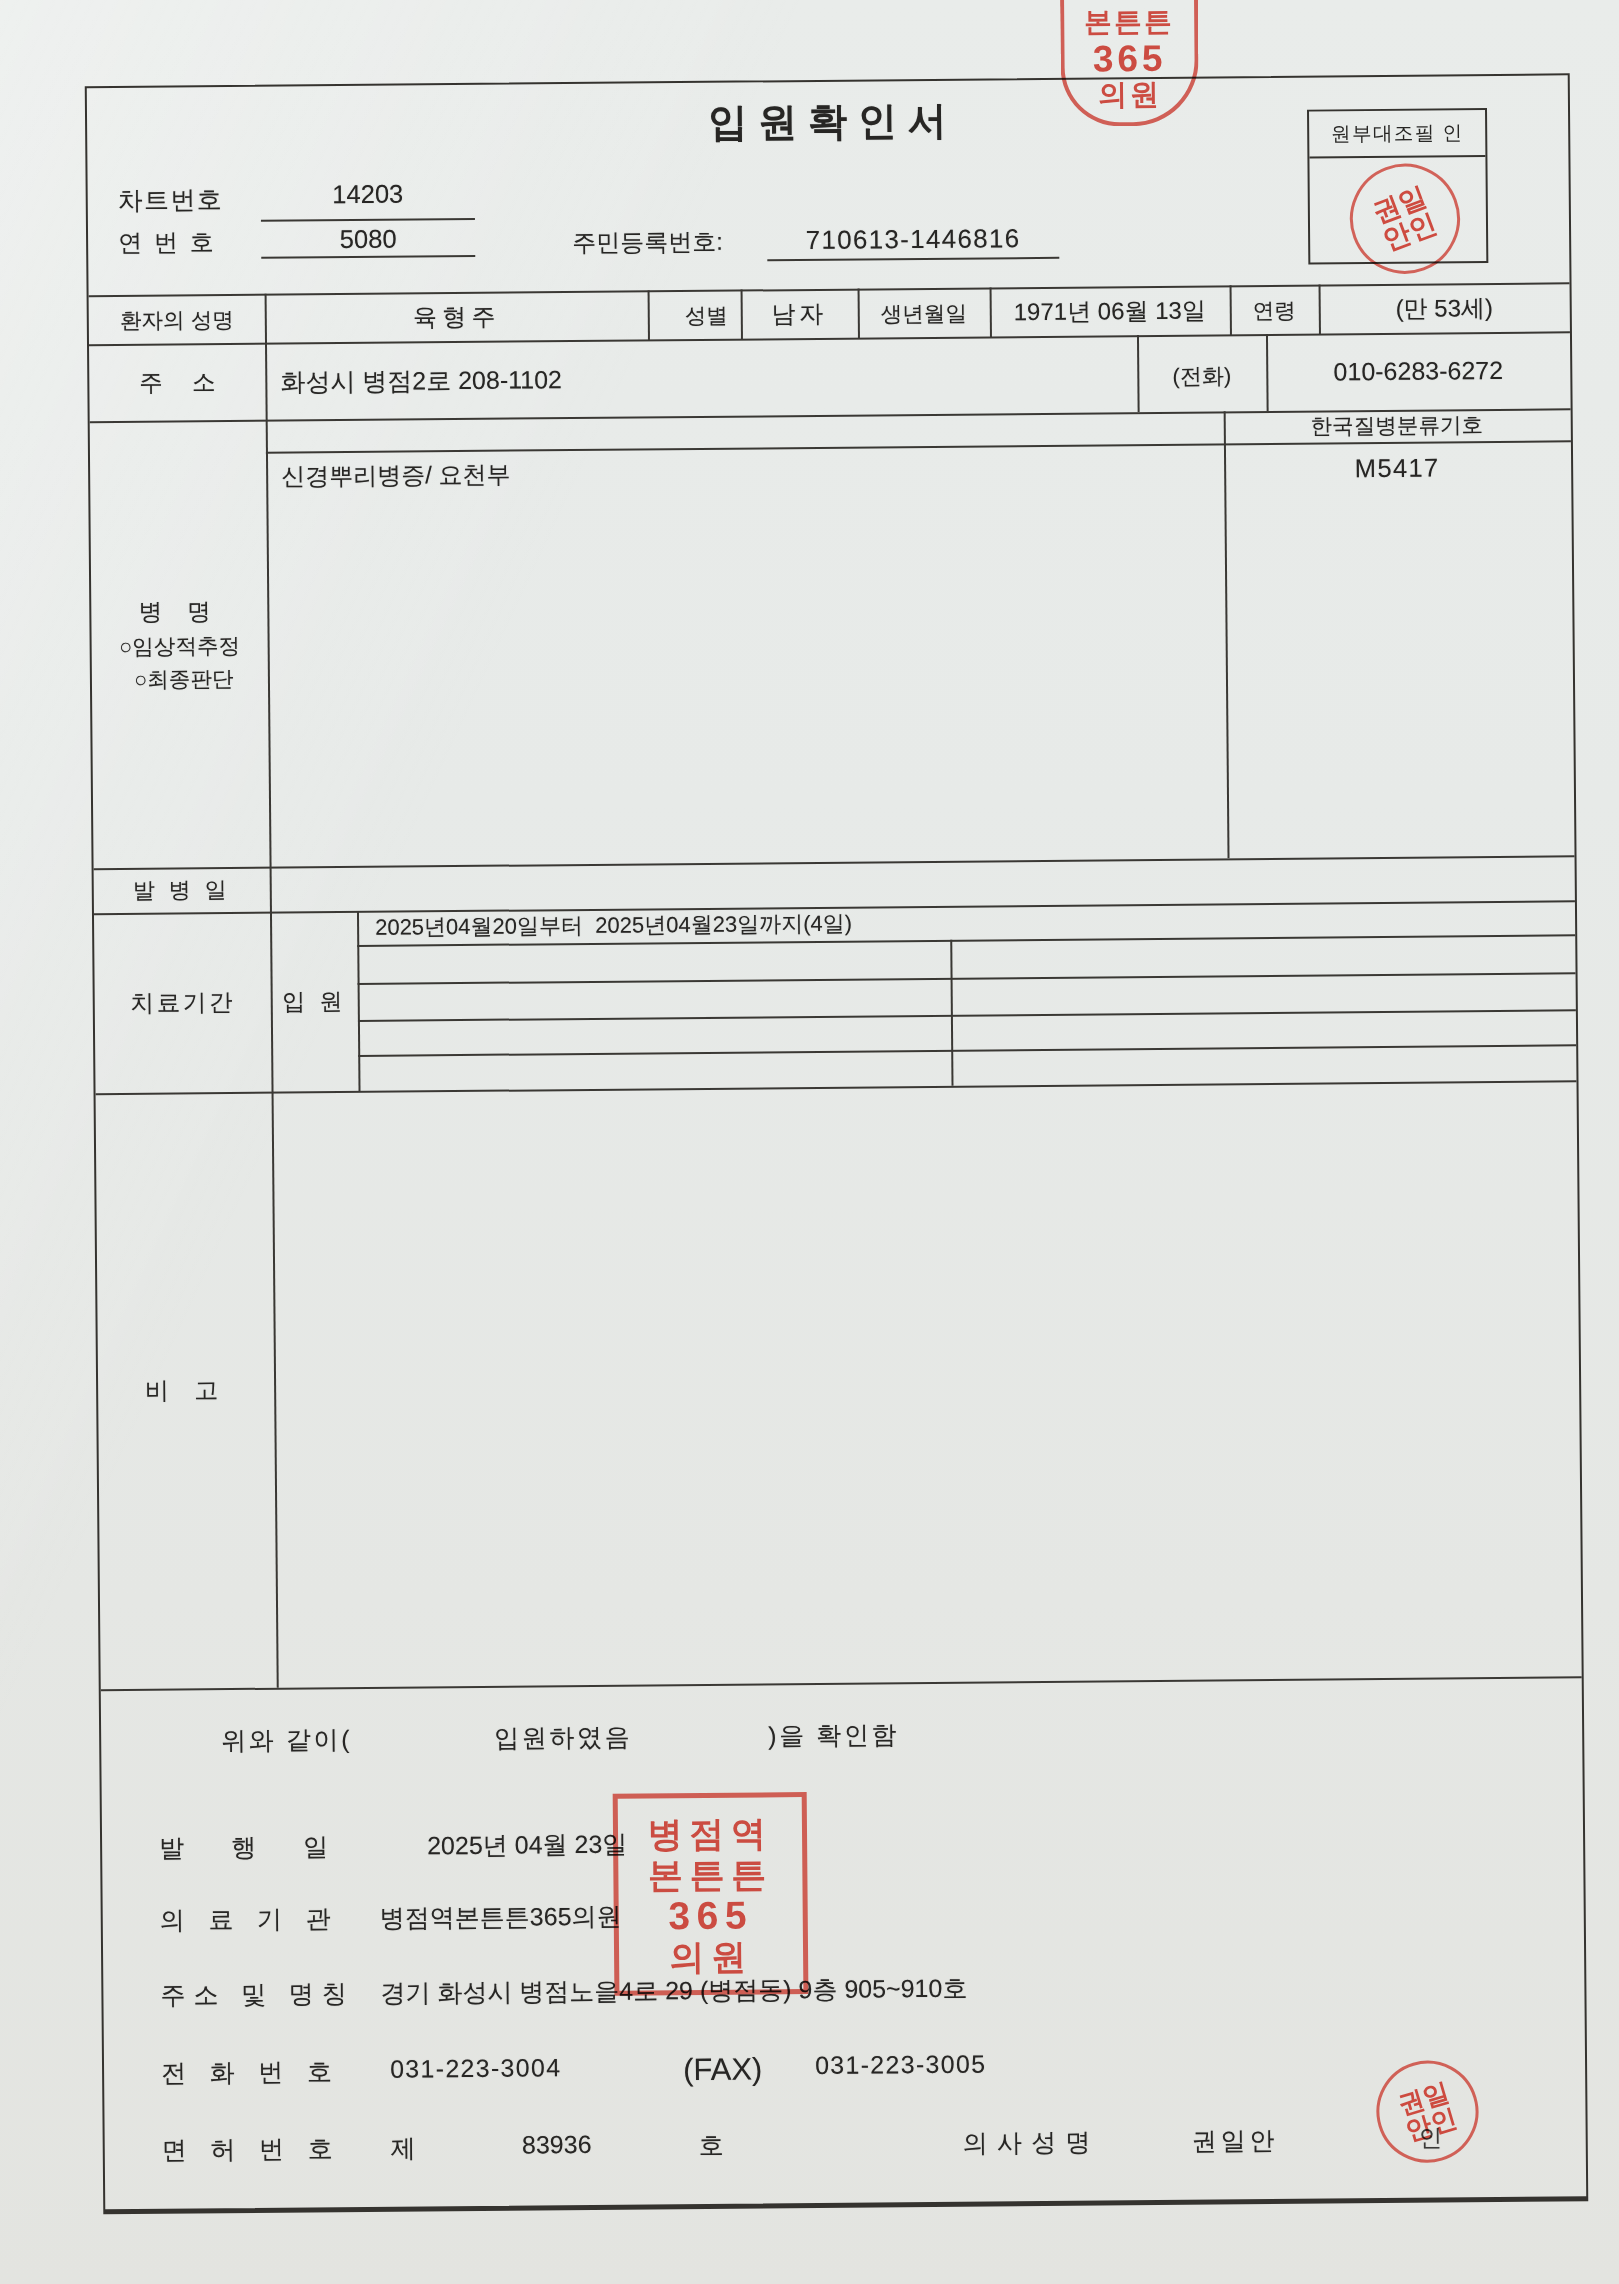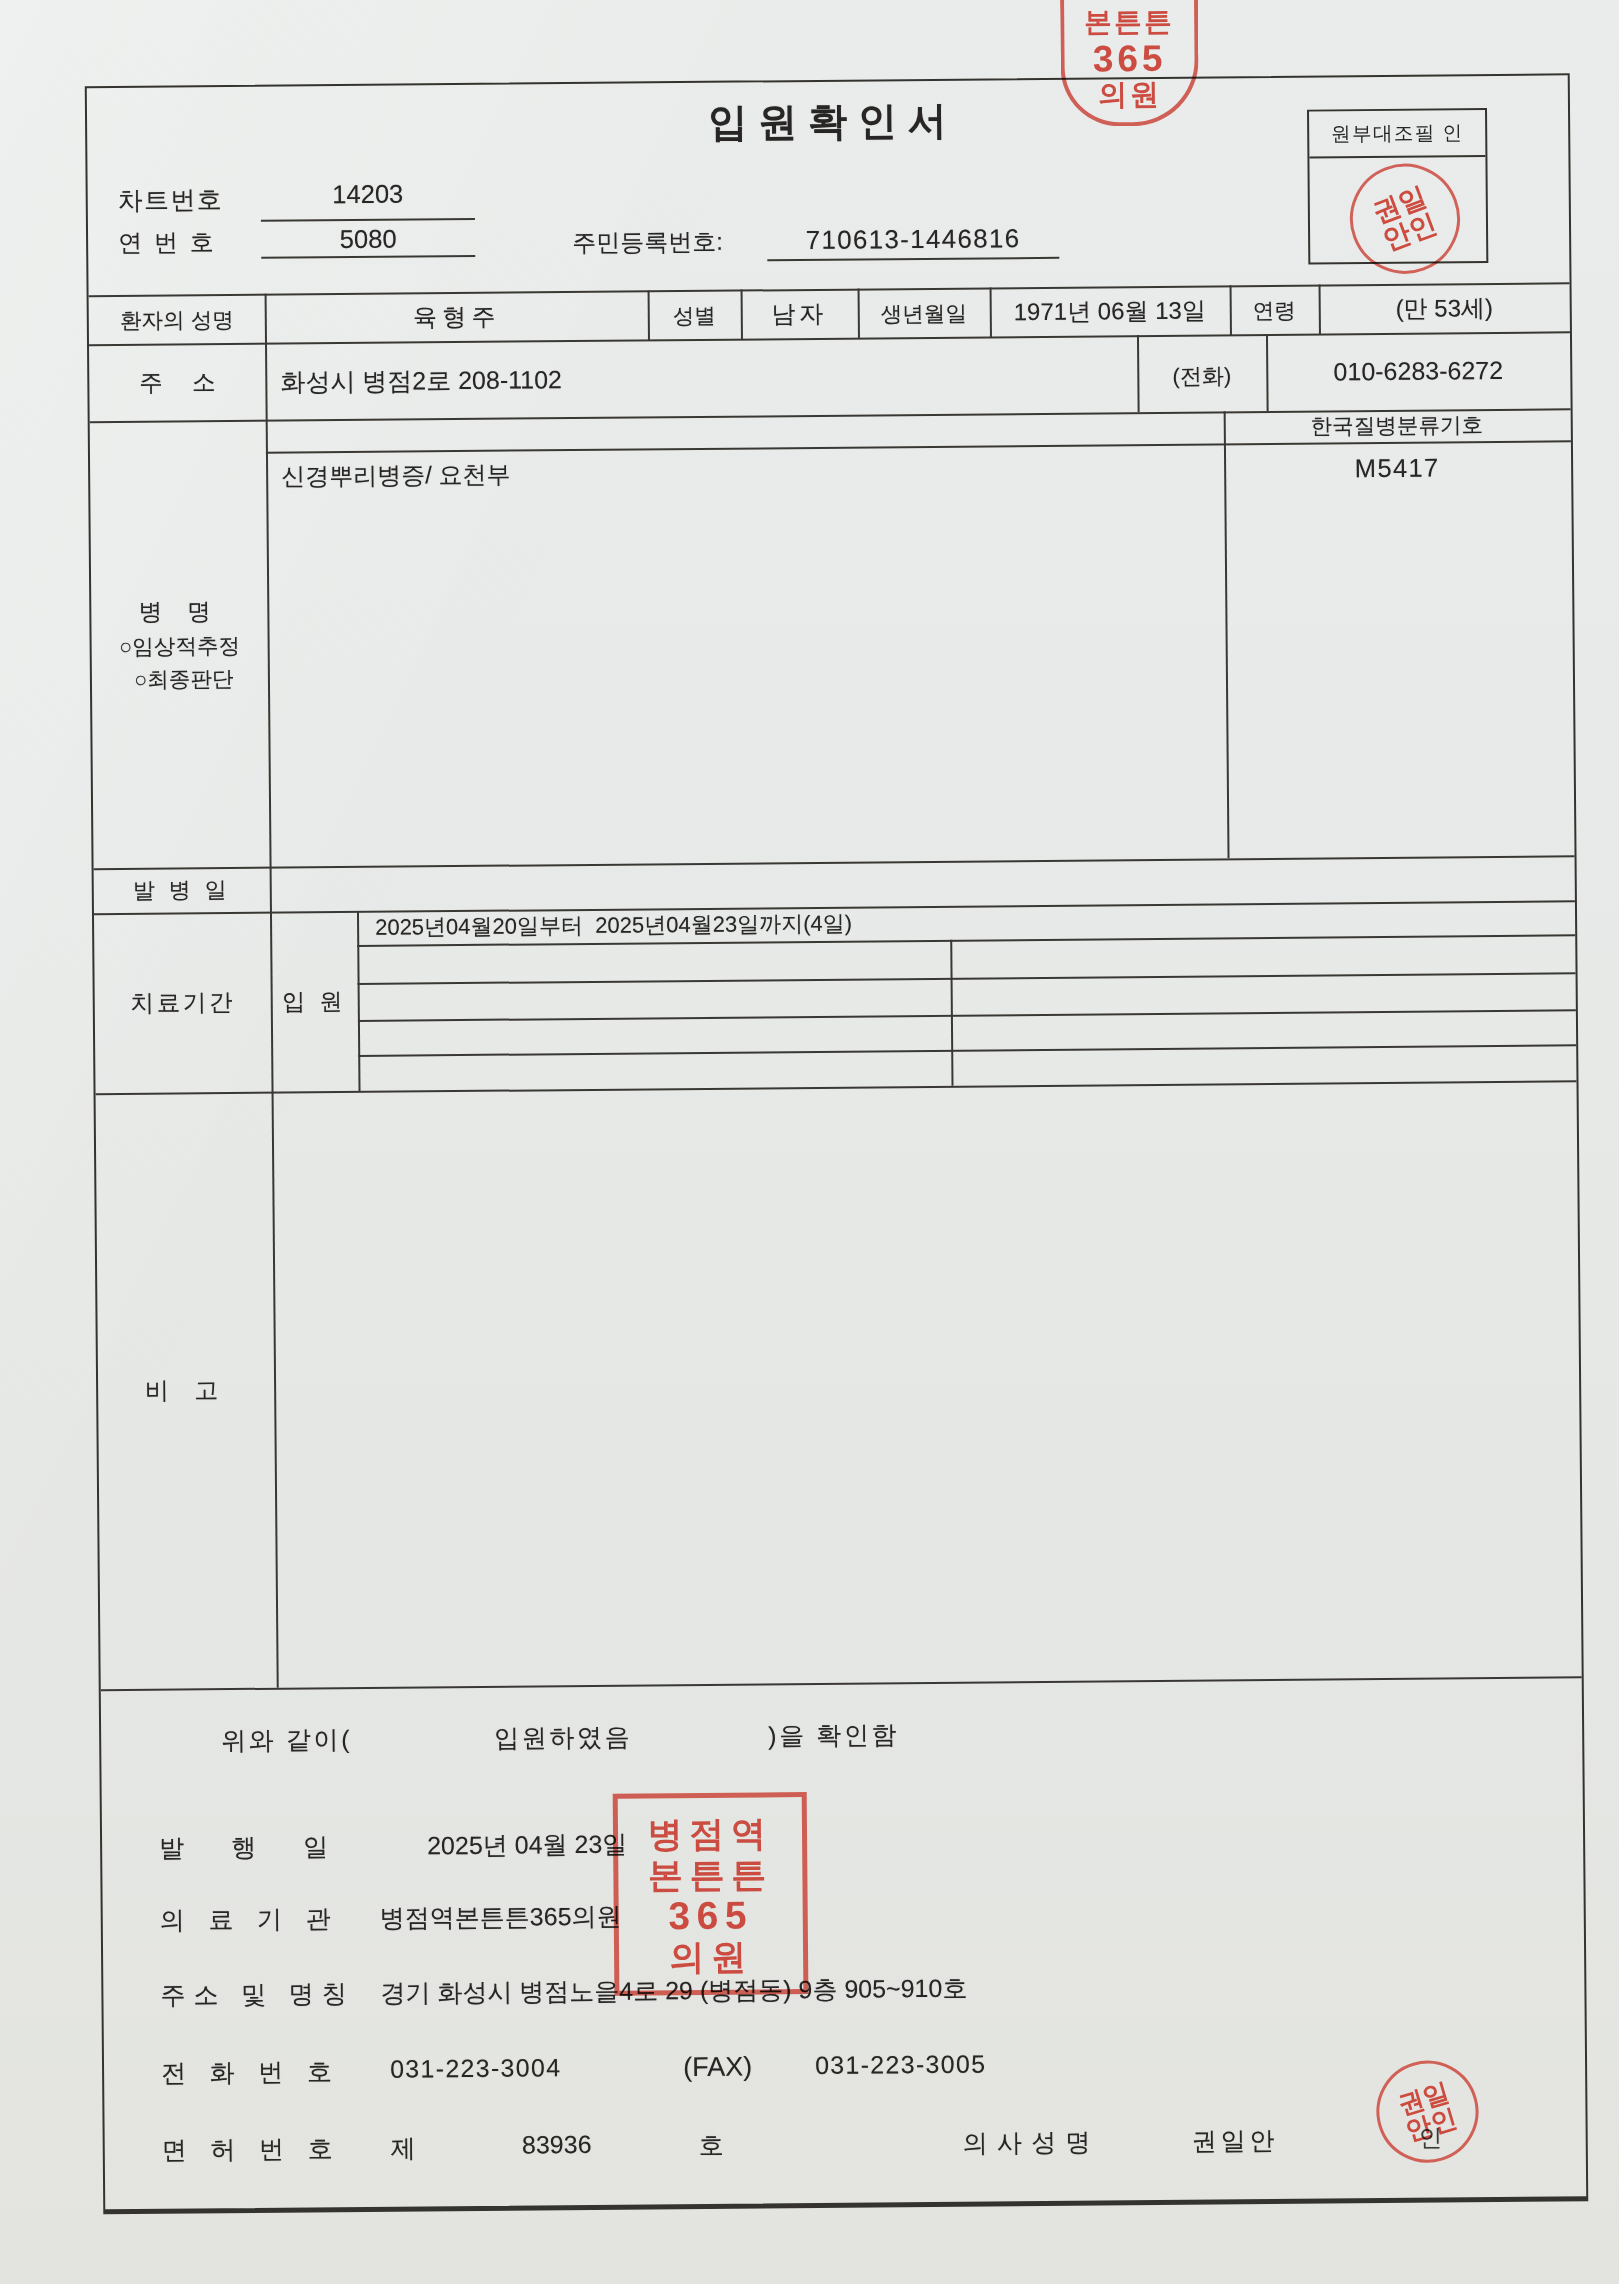--- a/index.html
+++ b/index.html
@@ -58,21 +58,21 @@
     <div class="ln" style="left:176px;top:207px;width:2px;height:1394px;"></div>
     <div class="ln" style="left:559px;top:207px;width:2px;height:50px;"></div>
     <div class="ln" style="left:652px;top:207px;width:2px;height:50px;"></div>
     <div class="ln" style="left:769px;top:207px;width:2px;height:50px;"></div>
     <div class="ln" style="left:901px;top:207px;width:2px;height:50px;"></div>
     <div class="ln" style="left:1141px;top:207px;width:2px;height:50px;"></div>
     <div class="ln" style="left:1230px;top:207px;width:2px;height:50px;"></div>
 
     <div class="t c" style="left:0;top:207px;width:176px;height:50px;font-size:21.6px;">환자의 성명</div>
     <div class="t c" style="left:176px;top:207px;width:384px;height:50px;font-size:24px;letter-spacing:5.2px;">육형주</div>
-    <div class="t c" style="left:559px;top:207px;width:93px;height:50px;font-size:21.6px;">성별</div>
+    <div class="t c" style="left:571px;top:207px;width:93px;height:50px;font-size:21.6px;">성별</div>
     <div class="t c" style="left:652px;top:207px;width:117px;height:50px;font-size:24px;letter-spacing:3.9px;">남자</div>
     <div class="t c" style="left:769px;top:207px;width:132px;height:50px;font-size:21.6px;">생년월일</div>
     <div class="t c" style="left:901px;top:207px;width:240px;height:50px;font-size:24px;">1971년 06월 13일</div>
     <div class="t c" style="left:1141px;top:207px;width:89px;height:50px;font-size:21.6px;">연령</div>
     <div class="t c" style="left:1230px;top:207px;width:251px;height:50px;font-size:24px;">(만 53세)</div>
 
     <div class="ln" style="left:0;top:333px;width:1481px;height:2px;"></div>
     <div class="ln" style="left:1048px;top:256px;width:2px;height:77px;"></div>
     <div class="ln" style="left:1177px;top:256px;width:2px;height:77px;"></div>
     <div class="t c" style="left:0;top:256px;width:176px;height:77px;font-size:23.6px;letter-spacing:29px;text-indent:29px;">주소</div>
@@ -115,21 +115,21 @@
     <div class="t" style="left:325px;top:1744px;font-size:25px;">2025년 04월 23일</div>
 
     <div class="t" style="left:57px;top:1816px;font-size:25px;letter-spacing:23.6px;">의료기관</div>
     <div class="t" style="left:277px;top:1816px;font-size:25px;">병점역본튼튼365의원</div>
 
     <div class="t" style="left:57px;top:1891px;font-size:25px;letter-spacing:7.9px;">주소 및 명칭</div>
     <div class="t" style="left:277px;top:1891px;font-size:25px;">경기 화성시 병점노을4로 29 (병점동) 9층 905~910호</div>
 
     <div class="t" style="left:57px;top:1969px;font-size:25px;letter-spacing:23.6px;">전화번호</div>
     <div class="t" style="left:286px;top:1969px;font-size:25px;letter-spacing:1.3px;">031-223-3004</div>
-    <div class="t" style="left:579px;top:1969px;font-size:27px;">(FAX)</div>
+    <div class="t" style="left:579px;top:1969px;font-size:31px;">(FAX)</div>
     <div class="t" style="left:711px;top:1969px;font-size:25px;letter-spacing:1.3px;">031-223-3005</div>
 
     <div class="t" style="left:57px;top:2046px;font-size:25px;letter-spacing:23.6px;">면허번호</div>
     <div class="t" style="left:286px;top:2046px;font-size:25px;">제</div>
     <div class="t" style="left:367px;top:2046px;width:170px;text-align:center;font-size:25px;">83936</div>
     <div class="t" style="left:594px;top:2046px;font-size:25px;">호</div>
     <div class="t" style="left:858px;top:2046px;font-size:25px;letter-spacing:9.2px;">의사성명</div>
     <div class="t" style="left:1087px;top:2046px;font-size:25px;letter-spacing:3.9px;">권일안</div>
     <div class="t" style="left:1314px;top:2045px;font-size:23.6px;color:#3b3a38;">인</div>
 

